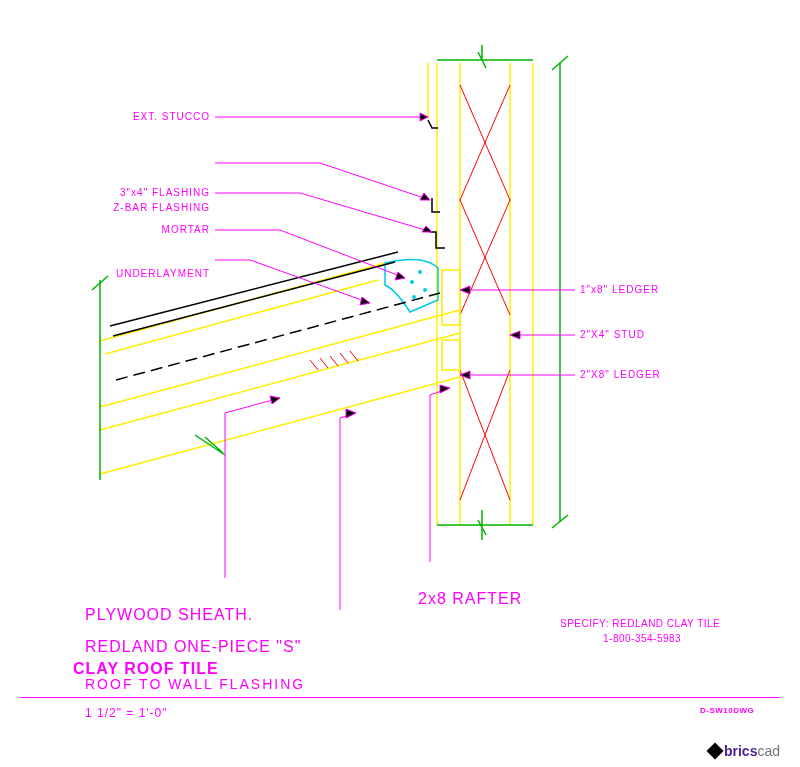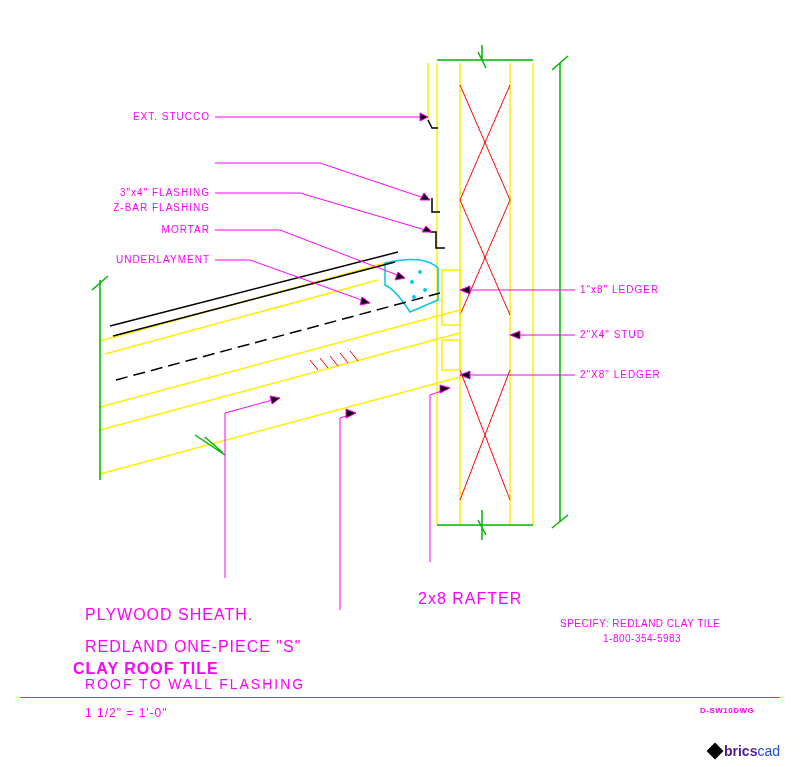--- a/index.html
+++ b/index.html
@@ -198,35 +198,35 @@
 
     <path d="M 430 562 L 430 395 L 450 388"></path>
     <polygon points="450,388 440,393 440,385" fill="#000"></polygon>
   </g>
 </svg>
 
 <div class="label-left" style="right:590px; top:111px;">EXT. STUCCO</div>
 <div class="label-left" style="right:590px; top:157px;margin-top:45px;">Z-BAR FLASHING</div>
 <div class="label-left" style="right:590px; top:187px;">3"x4" FLASHING</div>
 <div class="label-left" style="right:590px; top:224px;">MORTAR</div>
-<div class="label-left" style="right:590px; top:254px;">UNDERLAYMENT</div>
+<div class="label-left" style="right:590px; top:268px;">UNDERLAYMENT</div>
 
 <div class="label-right" style="left:580px; top:284px;">1"x8" LEDGER</div>
 <div class="label-right" style="left:580px; top:329px;">2"X4" STUD</div>
 <div class="label-right" style="left:580px; top:369px;">2"X8" LEDGER</div>
 
 <div class="label-bottom" style="left:85px; top:574px;">PLYWOOD SHEATH.</div>
 <div class="label-bottom" style="left:85px; top:606px;">REDLAND ONE-PIECE "S"</div>
 <div class="label-bottom" style="left:73px; top:628px;font-weight:bold;">CLAY ROOF TILE</div>
 <div class="label-bottom" style="left:418px; top:558px;">2x8 RAFTER</div>
 
 <div class="title" style="left:85px; top:676px;">ROOF TO WALL FLASHING</div>
 <div class="title-line" style="top:697px;"></div>
 <div class="scale" style="left:85px; top:706px;">1 1/2" = 1'-0"</div>
 
 <div class="specify" style="left:560px; top:618px;">SPECIFY: REDLAND CLAY TILE</div>
 <div class="specify" style="left:595px; top:633px;margin-left:8px;">1-800-354-5983</div>
 
 <div class="docnum" style="left:700px; top:706px;font-weight:bold;">D-SW10DWG</div>
 
 <div class="brics">
-  <span class="brics-dot"></span><b>brics</b><span style="color:#1d4ed8">cad</span>
+  <span class="brics-dot"></span><b>brics</b><span style="color:#737373">cad</span>
 </div>
 
 </body></html>

